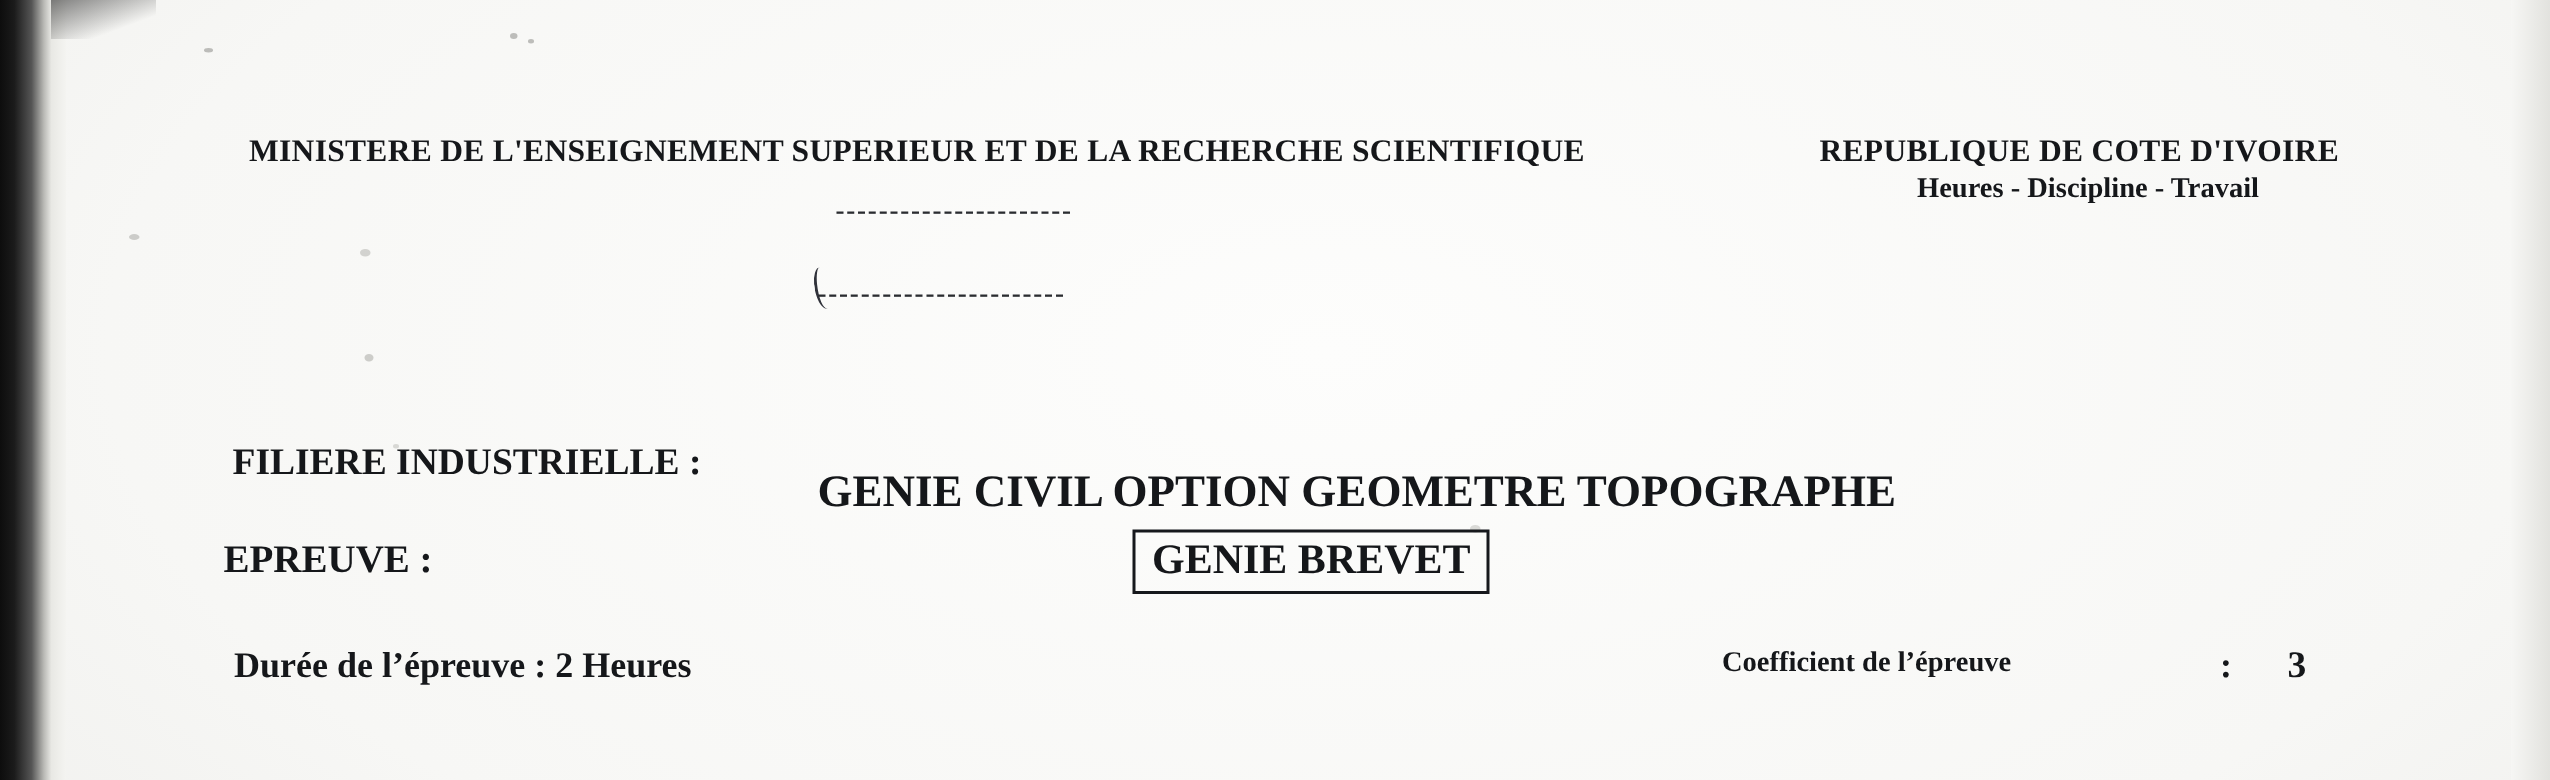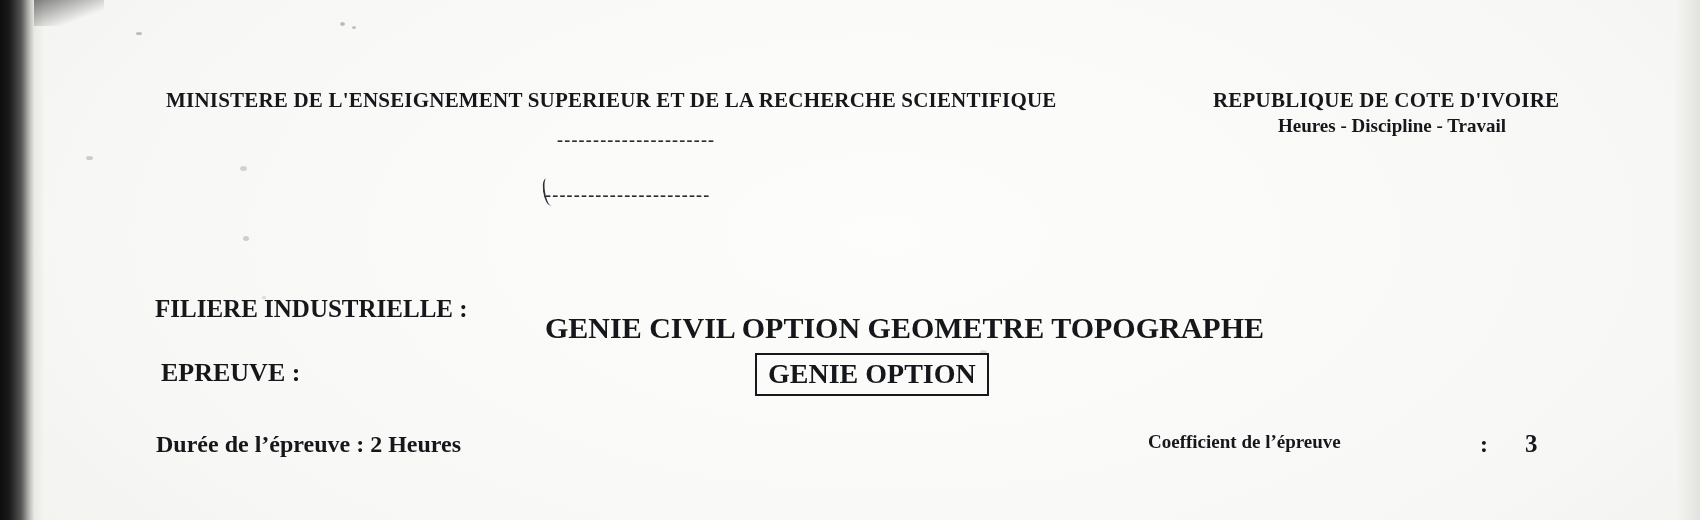--- a/index.html
+++ b/index.html
@@ -142,21 +142,21 @@
     font-size: 25px;
     font-weight: 700;
   }
   .filiere-value {
     left: 545px;
     top: 311px;
     font-size: 30px;
     font-weight: 700;
   }
   .epreuve-label {
-    left: 161px;
+    left: 149px;
     top: 358px;
     font-size: 26px;
     font-weight: 700;
   }
   .epreuve-box {
     position: absolute;
     left: 755px;
     top: 381px;
     padding: 4px 11px 6px 11px;
     border: 2px solid #16181c;
@@ -226,21 +226,21 @@
 
     <div class="line dashes2">-----------------------</div>
 
 
     <div class="line filiere-label">FILIERE INDUSTRIELLE :</div>
 
     <div class="line filiere-value">GENIE CIVIL OPTION GEOMETRE TOPOGRAPHE</div>
 
     <div class="line epreuve-label">EPREUVE  :</div>
 
-    <div class="epreuve-box">GENIE OPTION</div>
+    <div class="epreuve-box">GENIE BREVET</div>
 
     <div class="line duree">Durée de l’épreuve :  2  Heures</div>
 
     <div class="line coefficient">Coefficient de l’épreuve</div>
 
     <div class="line coef-colon">:</div>
 
     <div class="line coef-value">3</div>
 
   </div>

